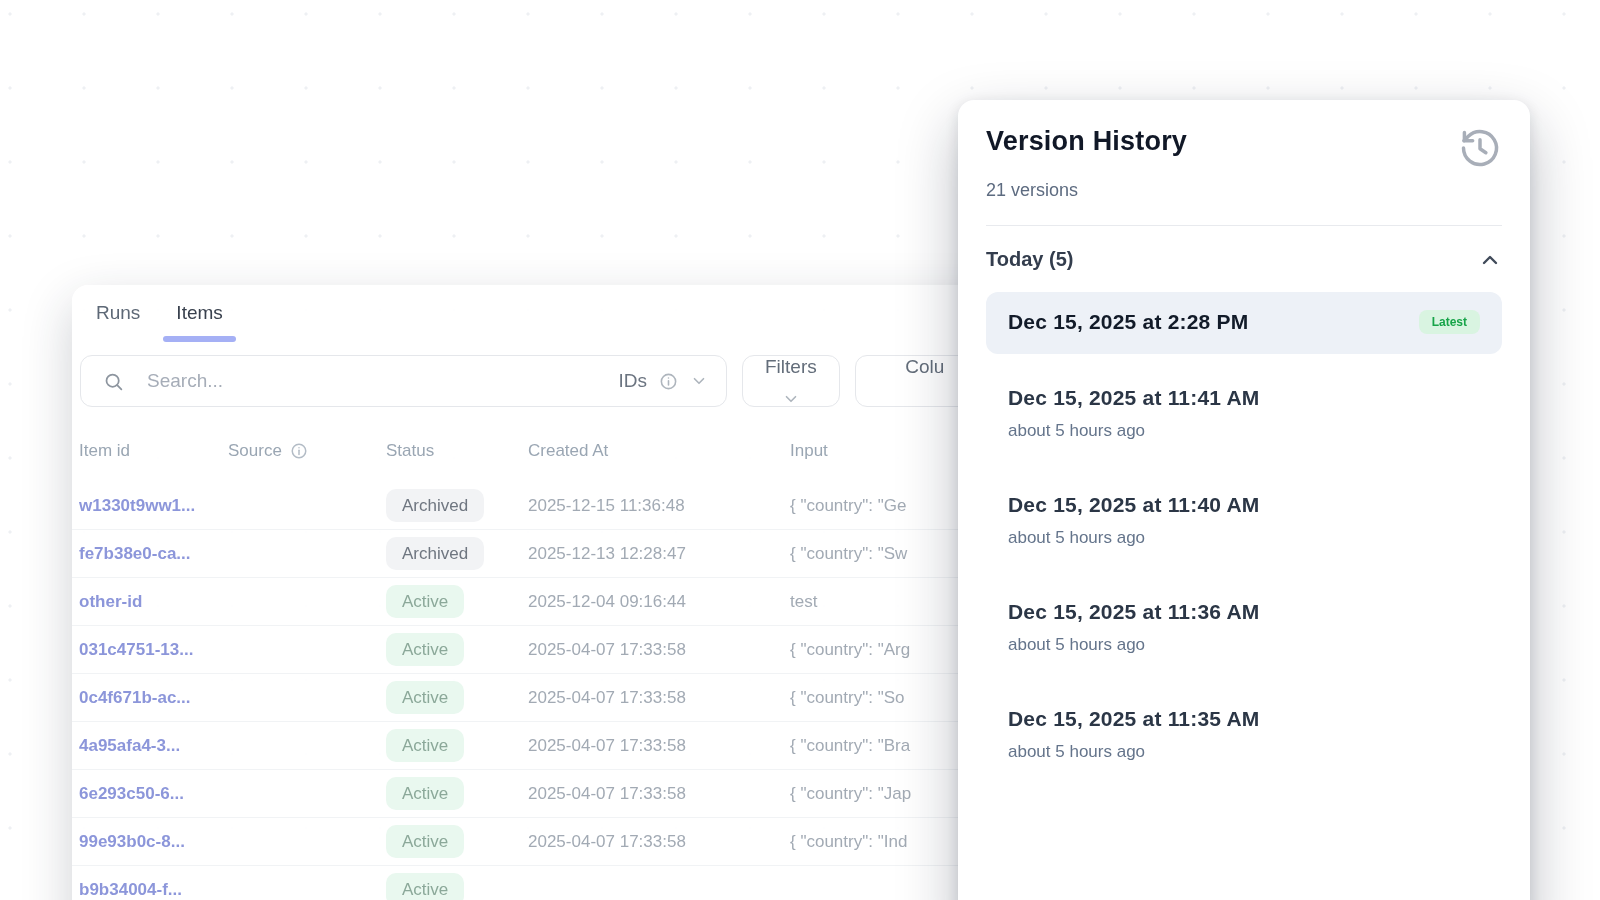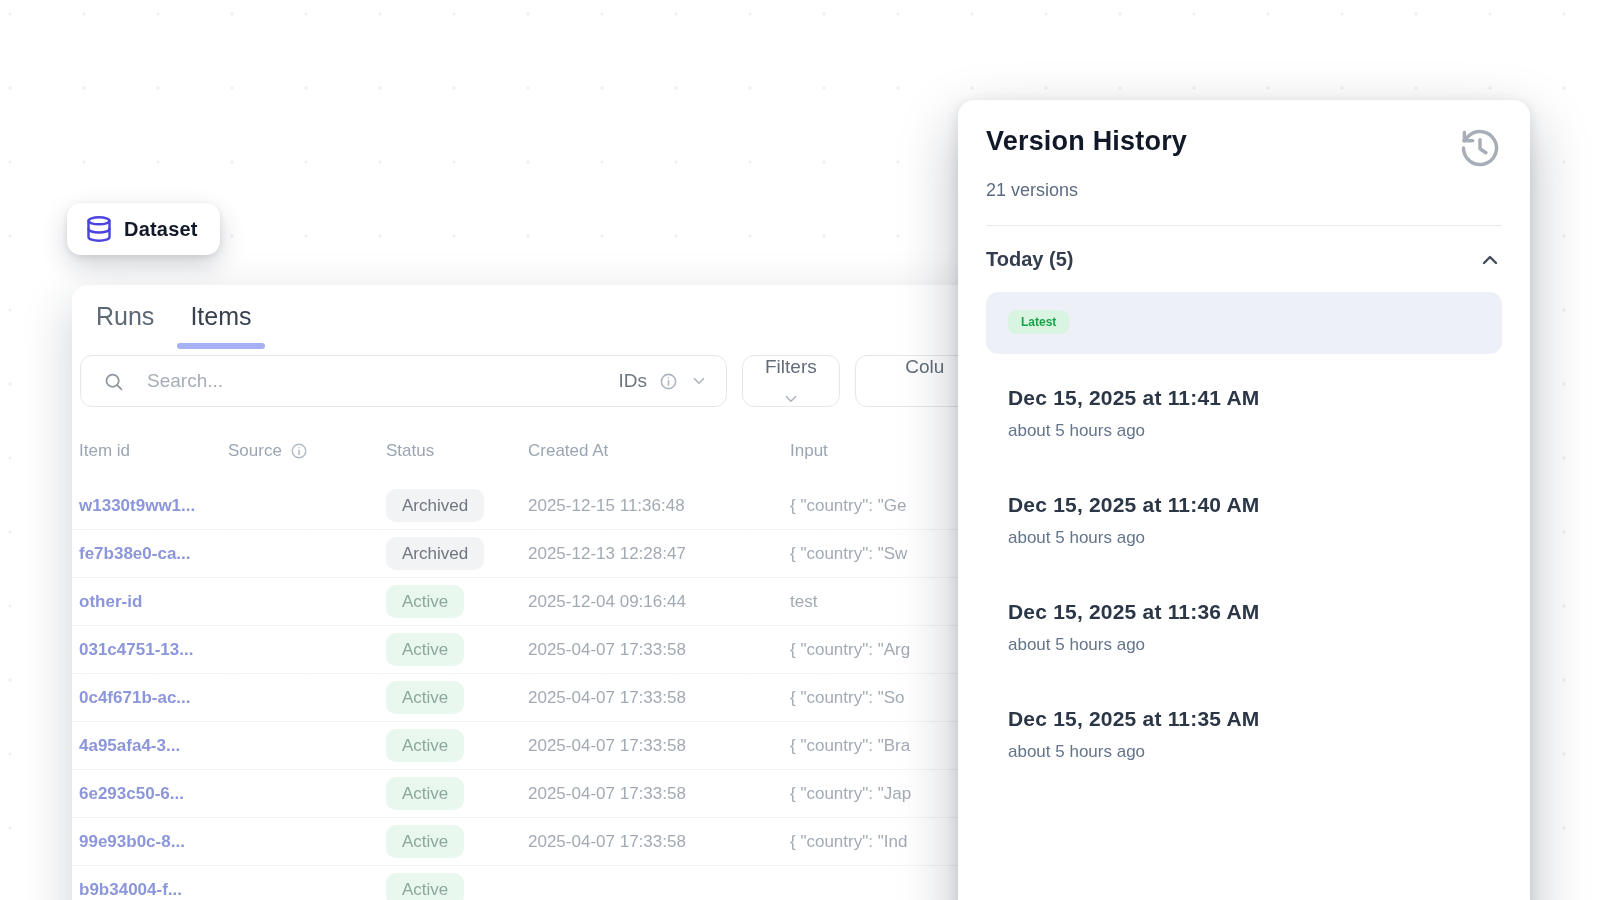--- a/index.html
+++ b/index.html
@@ -36,21 +36,21 @@
 
   
   .main-panel {
     position:absolute; left:72px; top:285px; width:1100px; height:660px;
     background:rgba(255,255,255,.93);
     border-radius:16px 16px 0 0;
     box-shadow:0 18px 50px rgba(30,41,59,.22);
     z-index:2;
   }
   .tabs { display:flex; gap:28px; padding:13px 0 0 20px; }
-  .tab { position:relative; padding:4px 4px 18px; font-size:25px; color:#5d6876; cursor:pointer; }
+  .tab { position:relative; padding:4px 4px 18px; font-size:19px; color:#5d6876; cursor:pointer; }
   .tab.active { color:#39414e; }
   .tab.active::after {
     content:""; position:absolute; left:-9px; right:-9px; bottom:0; height:6px;
     background:#a5b0f5; border-radius:3px;
   }
 
   .toolbar { position:absolute; left:8px; top:70px; display:flex; gap:15px; }
   .searchbar {
     width:647px; height:52px; display:flex; align-items:center;
     border:1px solid #e5e7eb; border-radius:12px; background:#ffffff; padding:0 18px 0 22px;
@@ -108,30 +108,20 @@
   }
   .ventry-rel { margin-top:11px; font-size:17px; color:#64748b; }
 
   svg { display:block; }
 </style>
 </head>
 <body>
 
 <div class="stage">
 
-  <div class="chip">
-    <span class="db-icon">
-      <svg width="28" height="30" viewBox="0 0 24 24" fill="none" stroke="#4b44dd" stroke-width="2.1" stroke-linecap="round" stroke-linejoin="round">
-        <ellipse cx="12" cy="5" rx="9" ry="3"></ellipse>
-        <path d="M3 5v14a9 3 0 0 0 18 0V5"></path>
-        <path d="M3 12a9 3 0 0 0 18 0"></path>
-      </svg>
-    </span>
-    <span class="label">Dataset</span>
-  </div>
 
   <div class="main-panel">
 
     <div class="tabs">
       <div class="tab">
           <span>Runs</span>
         </div>
         <div class="tab active">
           <span>Items</span>
         </div>
@@ -291,20 +281,21 @@
       <span class="chev-up">
         <svg width="24" height="24" viewBox="0 0 24 24" fill="none" stroke="#414b5a" stroke-width="2.4" stroke-linecap="round" stroke-linejoin="round">
           <polyline points="6,15 12,9 18,15"></polyline>
         </svg>
       </span>
     </div>
 
     <div class="vh-list">
       <div class="ventry selected">
           <div class="ventry-top">
+            <span class="ventry-date">Dec 15, 2025 at 2:28 PM</span>
             <span class="badge-latest">Latest</span>
           </div>
         </div>
         <div class="ventry">
           <div class="ventry-top">
             <span class="ventry-date">Dec 15, 2025 at 11:41 AM</span>
 
           </div>
           <div class="ventry-rel">about 5 hours ago</div>
         </div>

